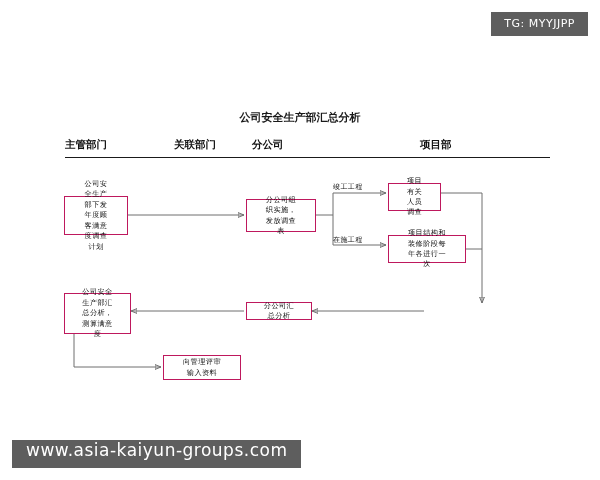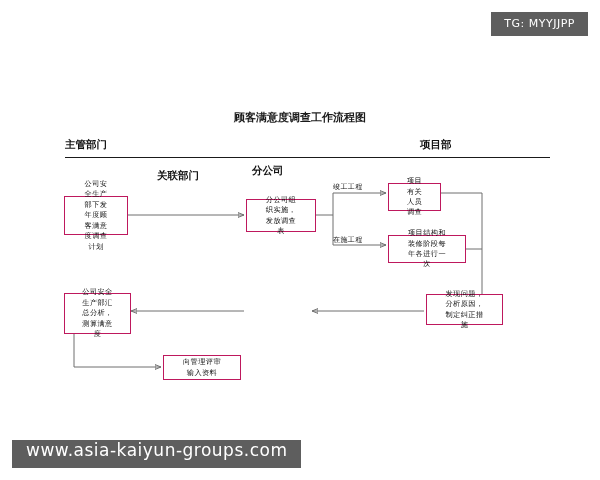--- a/index.html
+++ b/index.html
@@ -121,26 +121,26 @@
     fill: none;
   }
 </style>
 </head>
 <body>
 
 <div id="page">
 
   <div class="tag-badge" id="tag-top">TG: MYYJJPP</div>
 
-  <div id="chart-title">顾客满意度调查工作流程图</div>
+  <div id="chart-title">公司安全生产部汇总分析</div>
 
   <div id="header-row">
     <div class="col-head" style="left:0px;">主管部门</div>
-    <div class="col-head" style="left:92px;margin-top:31px;">关联部门</div>
-    <div class="col-head" style="left:187px;margin-top:26px;">分公司</div>
+    <div class="col-head" style="left:109px;">关联部门</div>
+    <div class="col-head" style="left:187px;">分公司</div>
     <div class="col-head" style="left:355px;">项目部</div>
   </div>
   <div id="header-rule"></div>
 
   <svg id="connectors" viewBox="0 0 600 480" preserveAspectRatio="none">
     <defs>
       <marker id="ar" markerWidth="7" markerHeight="7" refX="6" refY="3" orient="auto" markerUnits="userSpaceOnUse">
         <path d="M0,0.6 L6,3 L0,5.4 z" fill="#4a4a4a" stroke="none"></path>
       </marker>
     </defs>
@@ -175,24 +175,24 @@
   </div>
 
   <div class="node" id="n-survey-done" style="left:388px; top:183px; width:53px; height:28px;">
     <span>项目有关人员调查</span>
   </div>
 
   <div class="node" id="n-survey-ongoing" style="left:388px; top:235px; width:78px; height:28px;">
     <span>项目结构和装修阶段每年各进行一次</span>
   </div>
 
-  <div class="node" id="n-corrective" style="left:426px; top:294px; width:77px; height:31px;">
-    <span>发现问题，分析原因，制定纠正措施</span>
-  </div>
-
+
+  <div class="node" id="n-branch-summary" style="left:246px; top:302px; width:66px; height:18px;">
+    <span>分公司汇总分析</span>
+  </div>
 
   <div class="node" id="n-company-summary" style="left:64px; top:293px; width:67px; height:41px;">
     <span>公司安全生产部汇总分析，测算满意度</span>
   </div>
 
   <div class="node" id="n-review-input" style="left:163px; top:355px; width:78px; height:25px;">
     <span>向管理评审输入资料</span>
   </div>
 
   <div class="branch-label" style="left:333px; top:182px;">竣工工程</div>

